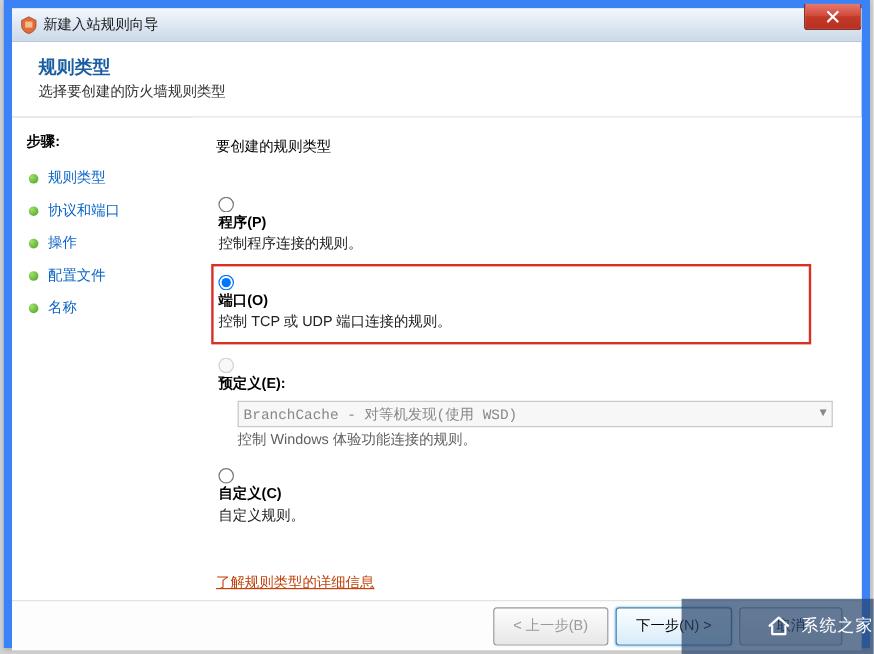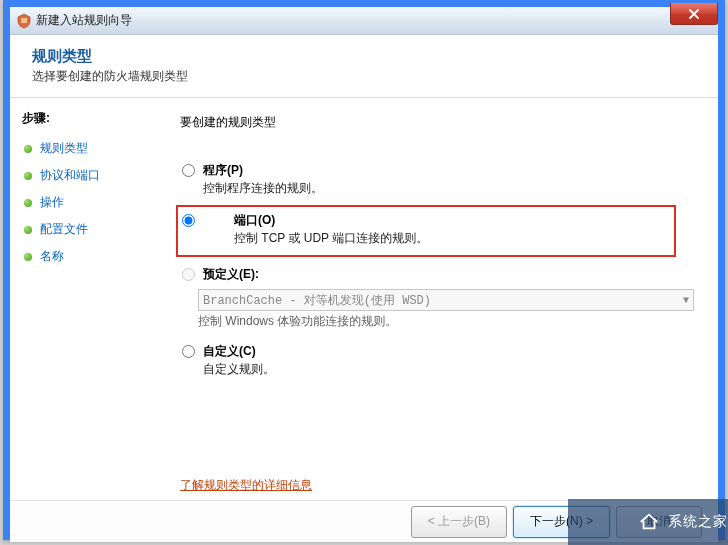--- a/index.html
+++ b/index.html
@@ -68,21 +68,21 @@
     .step-item.current .step-label { color: #0b64c4; }
     .step-label { font-size: 12px; color: #0b64c4; }
     .main {
       flex: 1;
       padding: 16px 24px 8px 18px;
       position: relative;
       background: #fff;
     }
     .main-title { font-size: 12px; margin-bottom: 28px; }
     .radio-group { margin-left: 0; }
-    .radio-row { display: flex; align-items: flex-start; padding: 3px 0 10px 2px; }
+    .radio-row { display: flex; align-items: flex-start; padding: 3px 0 10px 2px; flex-direction: column; }
     .radio-row input[type=radio] { margin-top: 2px; margin-right: 8px; }
     .radio-content { flex: 1; }
     .radio-label { font-size: 12px; font-weight: bold; }
     .radio-desc { font-size: 12px; color: #222; margin-top: 1px; }
     .highlight-box {
       border: 2px solid #d93025;
       padding: 2px 2px 6px 2px;
       margin: -2px 18px 6px -4px;
     }
     .combo {
@@ -198,21 +198,21 @@
 
         <div class="radio-row">
           <input type="radio" name="ruletype" style="">
           <div class="radio-content">
             <div class="radio-label">程序(P)</div>
             <div class="radio-desc">控制程序连接的规则。</div>
           </div>
         </div>
 
         <div class="highlight-box">
-          <div class="radio-row" style="padding-bottom:2px;gap:31px;">
+          <div class="radio-row" style="padding-bottom:2px;">
             <input type="radio" name="ruletype" checked="" style="">
             <div class="radio-content">
               <div class="radio-label">端口(O)</div>
               <div class="radio-desc">控制 TCP 或 UDP 端口连接的规则。</div>
             </div>
           </div>
         </div>
 
         <div class="radio-row" style="padding-bottom:2px;justify-content:space-between;">
           <input type="radio" name="ruletype" disabled="" style="">

